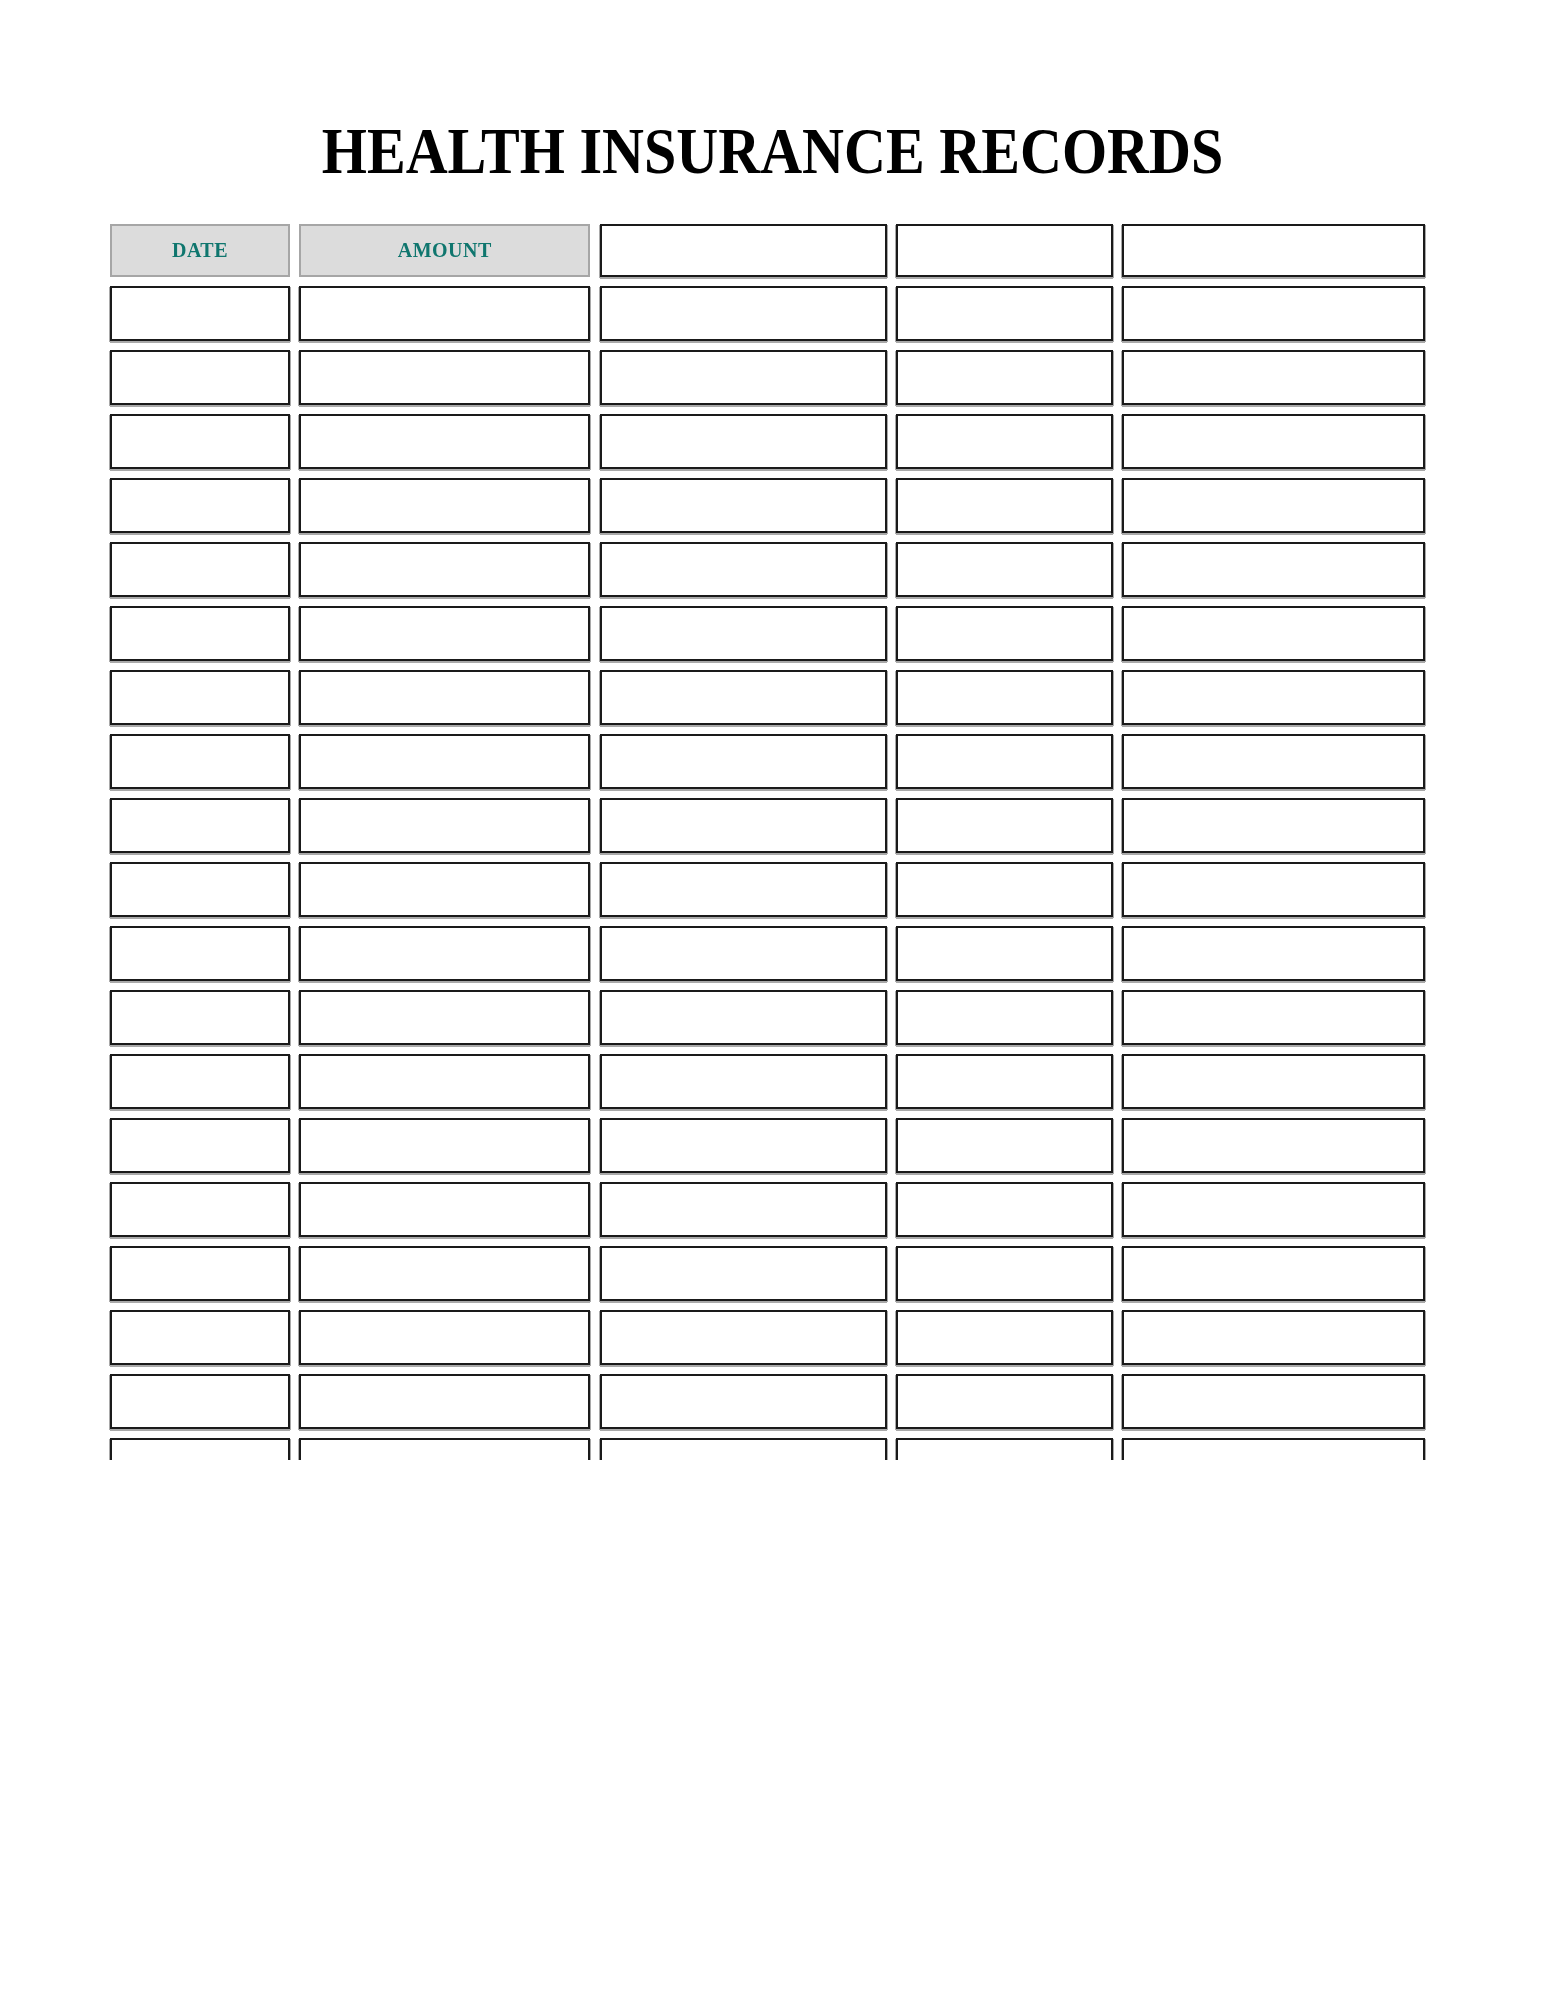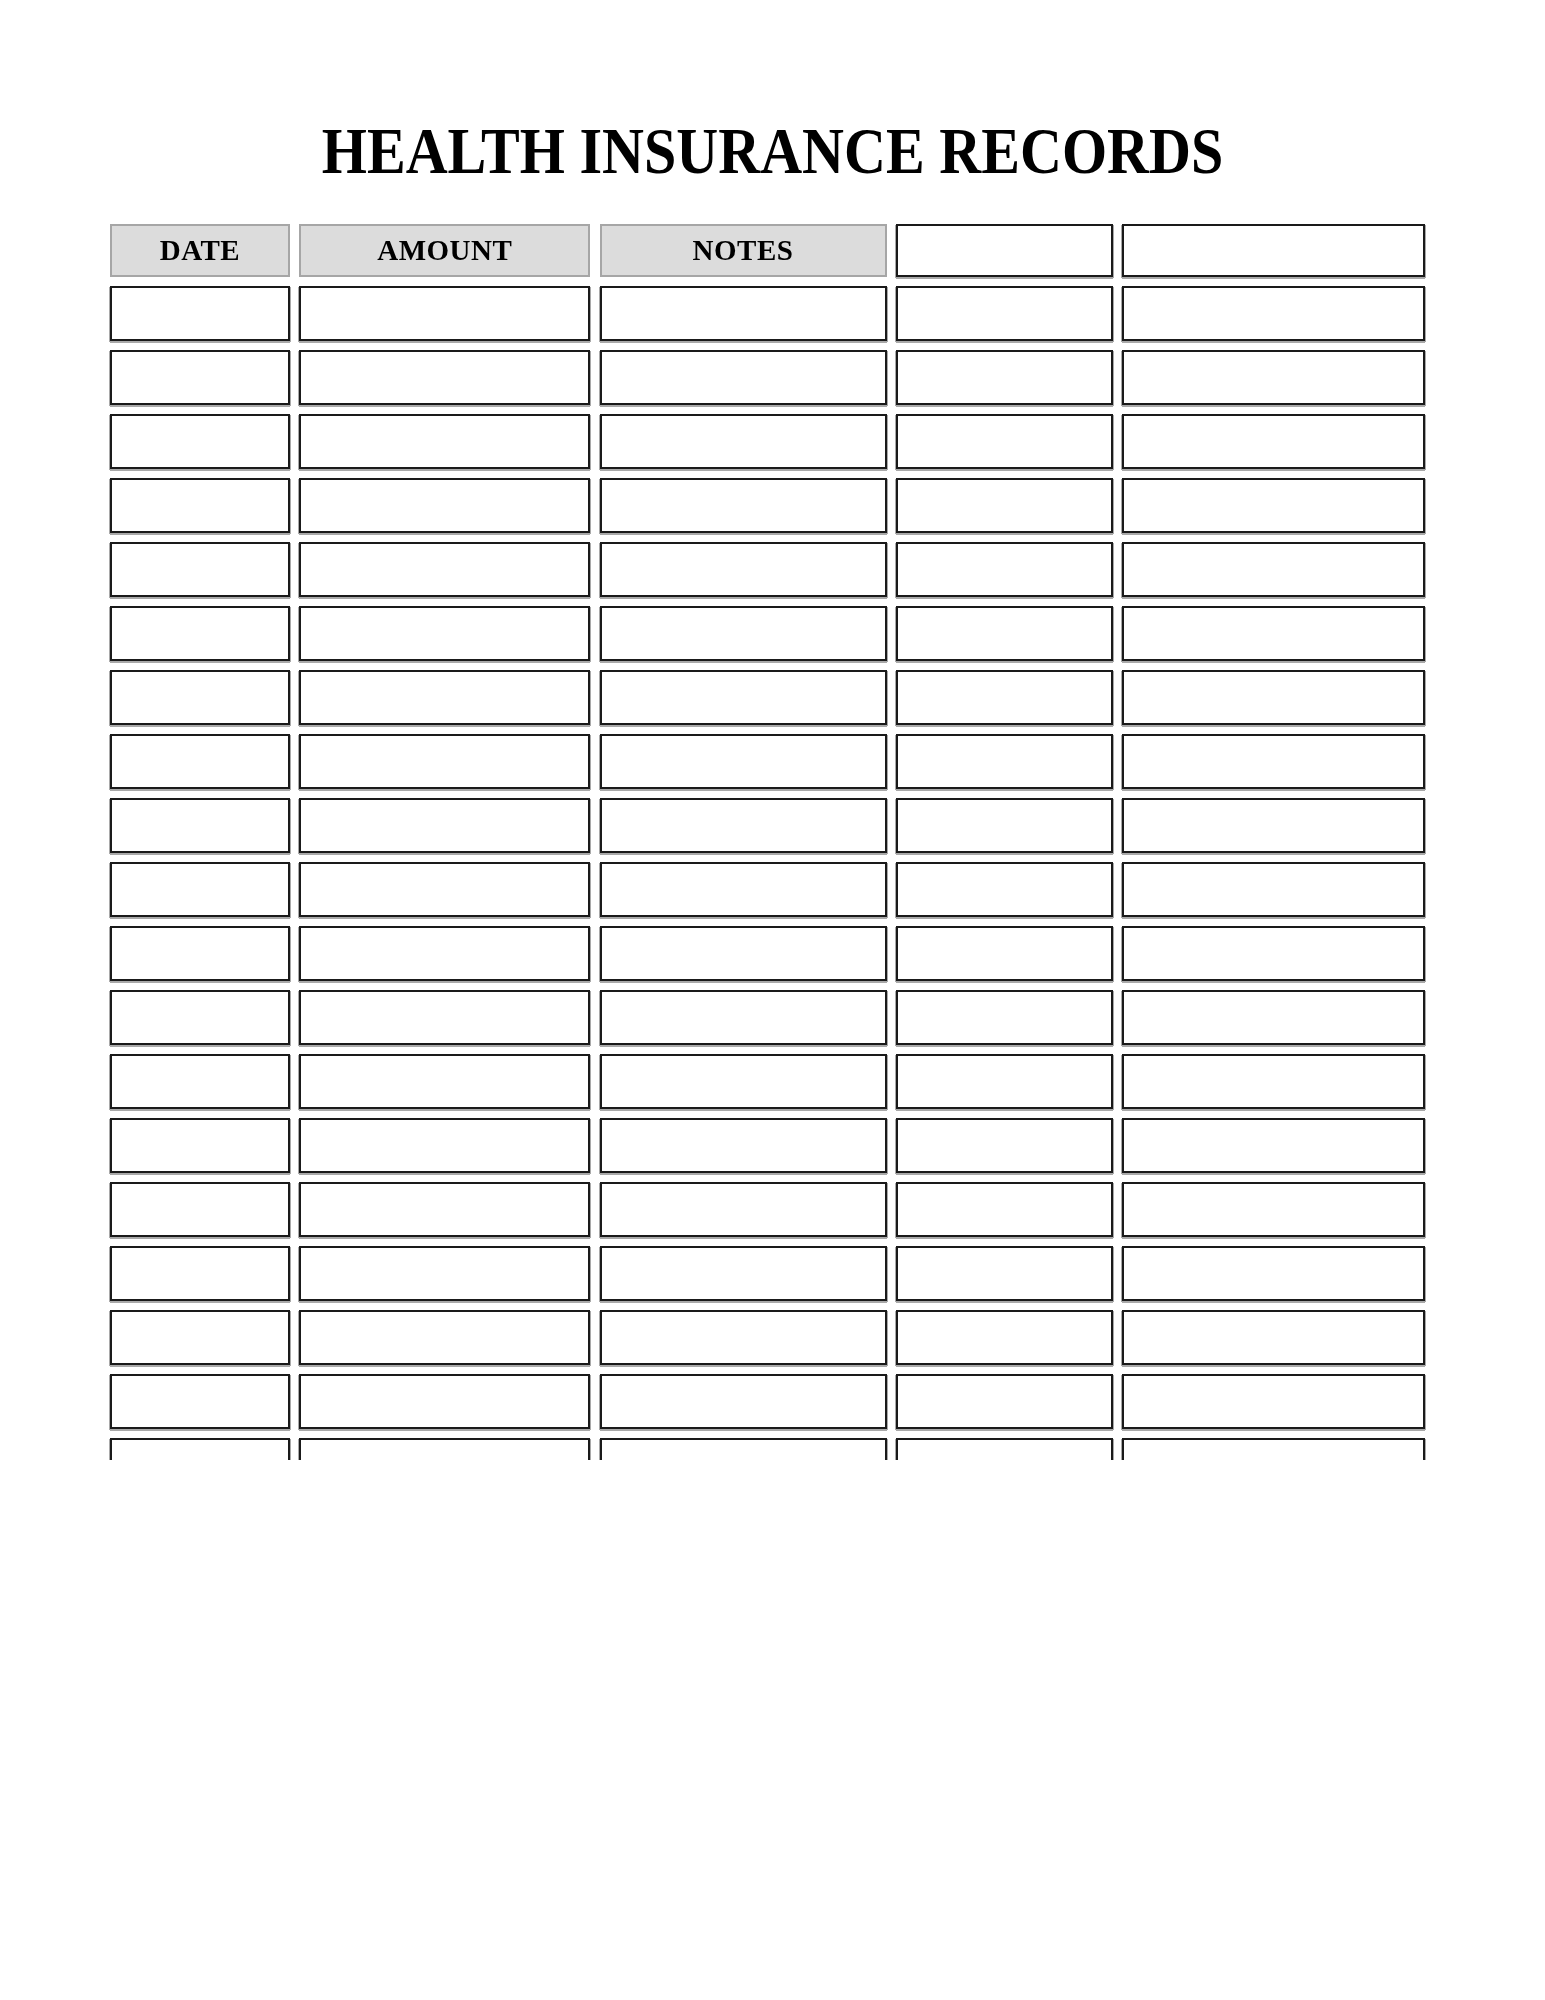--- a/index.html
+++ b/index.html
@@ -43,43 +43,42 @@
     row-gap: 9px;
     justify-content: space-between;
   }
   .th {
     background: var(--header-bg, #dcdcdc);
     border: 2px solid var(--header-border, #a6a6a6);
     box-sizing: border-box;
     display: flex;
     align-items: center;
     justify-content: center;
-    font-size: 29px;
+    font-size: 20px;
     font-weight: bold;
-    color: #000000;
+    color: #0f766e;
     letter-spacing: 0.5px;
     white-space: nowrap;
   }
   .td {
     background: #ffffff;
     border: 2px solid var(--cell-border, #1a1a1a);
     box-sizing: border-box;
     box-shadow: -1px 1px 0 #a9a9a9, 1px 1px 0 #a9a9a9, 0 2px 0 #a9a9a9;
   }
 </style>
 </head>
 <body>
 
 <div class="page">
   <div class="doc-title">HEALTH INSURANCE RECORDS</div>
 
   <div class="records-table">
       <div class="th">DATE</div>
       <div class="th">AMOUNT</div>
-      <div class="th">NOTES</div>
       <div class="td"></div>
       <div class="td"></div>
       <div class="td"></div>
       <div class="td"></div>
       <div class="td"></div>
       <div class="td"></div>
       <div class="td"></div>
       <div class="td"></div>
       <div class="td"></div>
       <div class="td"></div>

